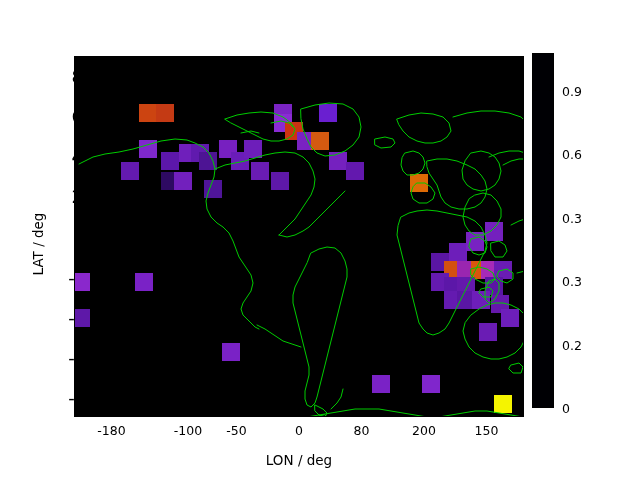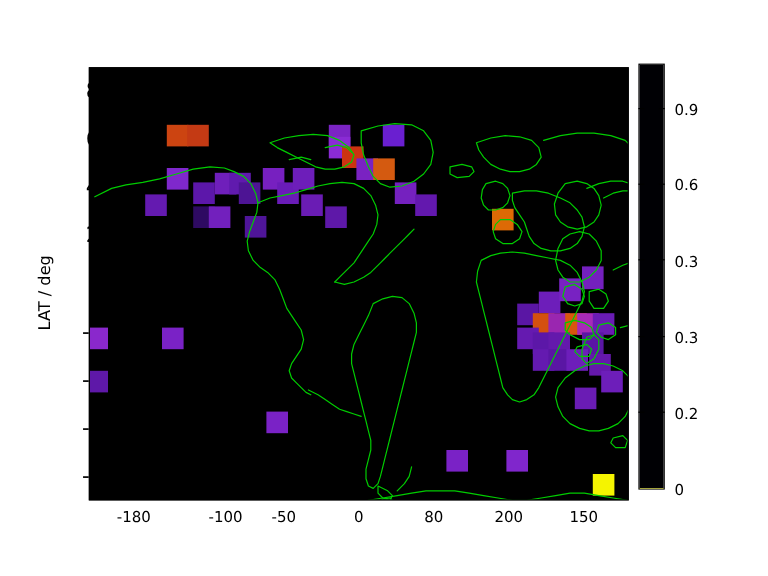--- a/index.html
+++ b/index.html
@@ -215,20 +215,21 @@
                  L234,406 L222,404 L214,398 L212,390 Z"></path>
         <path d="M256,352 L262,346 L266,340 L268,332"></path>
         <path d="M424,360 L432,364 L440,368 L446,374 L448,382 L444,388 L436,390"></path>
         <path d="M404,388 L414,386 L424,386 L434,388"></path>
         <path d="M436,378 L444,376 L450,378"></path>
       </g>
     </svg>
   </div>
 
   <div id="ylabel">LAT / deg</div>
+  <div id="xlabel">LON / deg</div>
 
   <div id="colorbar">
     <div id="colorbar-gradient" style="background: linear-gradient(rgb(0, 0, 4) 100%, rgb(45, 10, 86) 87%, rgb(106, 0, 200) 74%, rgb(155, 21, 192) 62%, rgb(184, 39, 111) 50%, rgb(196, 52, 26) 38%, rgb(221, 96, 0) 25%, rgb(240, 160, 0) 13%, rgb(255, 255, 0) 0%);"></div>
   </div>
 
 <div class="ytick-label" style="top: 76.0556px;">80</div>
     <div class="ytick-label" style="top: 116.167px;">60</div>
     <div class="ytick-label" style="top: 156.278px;">40</div>
     <div class="ytick-label" style="top: 196.389px;">20</div>
     <div class="ytick-label" style="top: 236.5px;">0</div>

